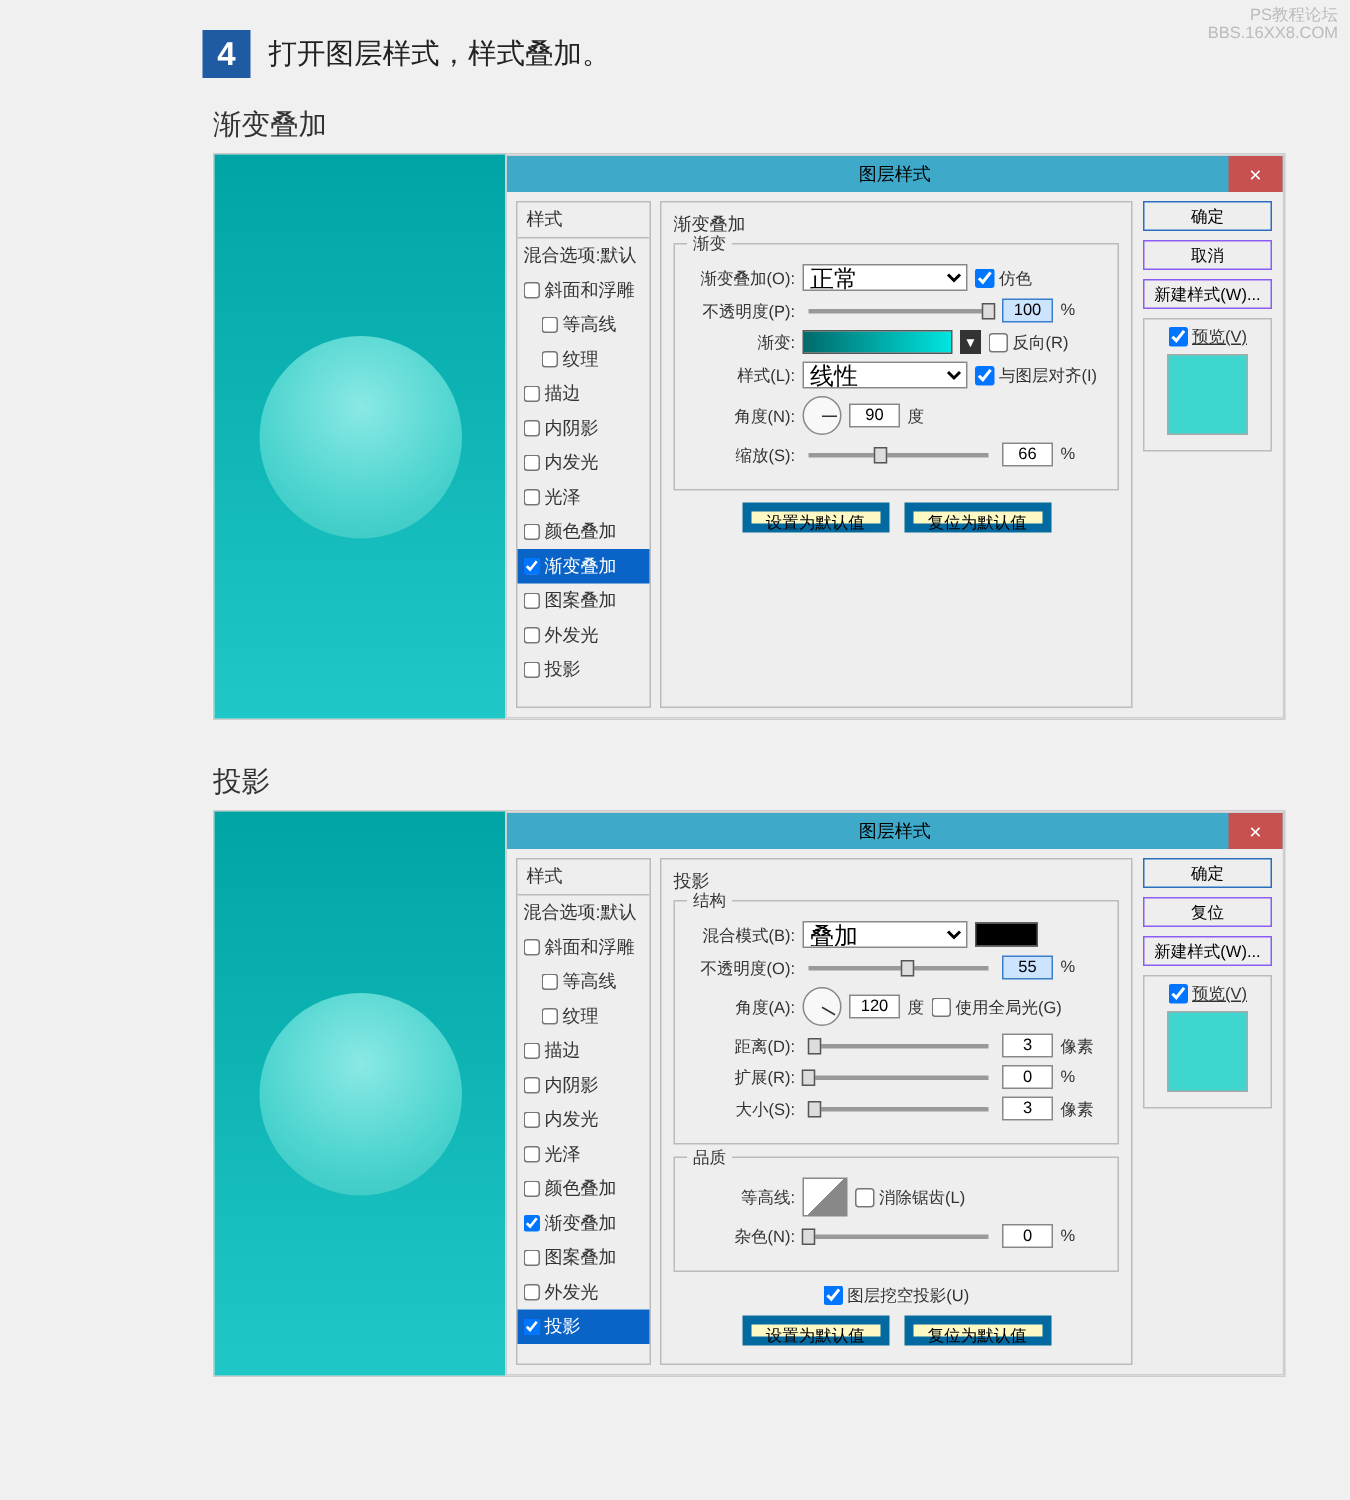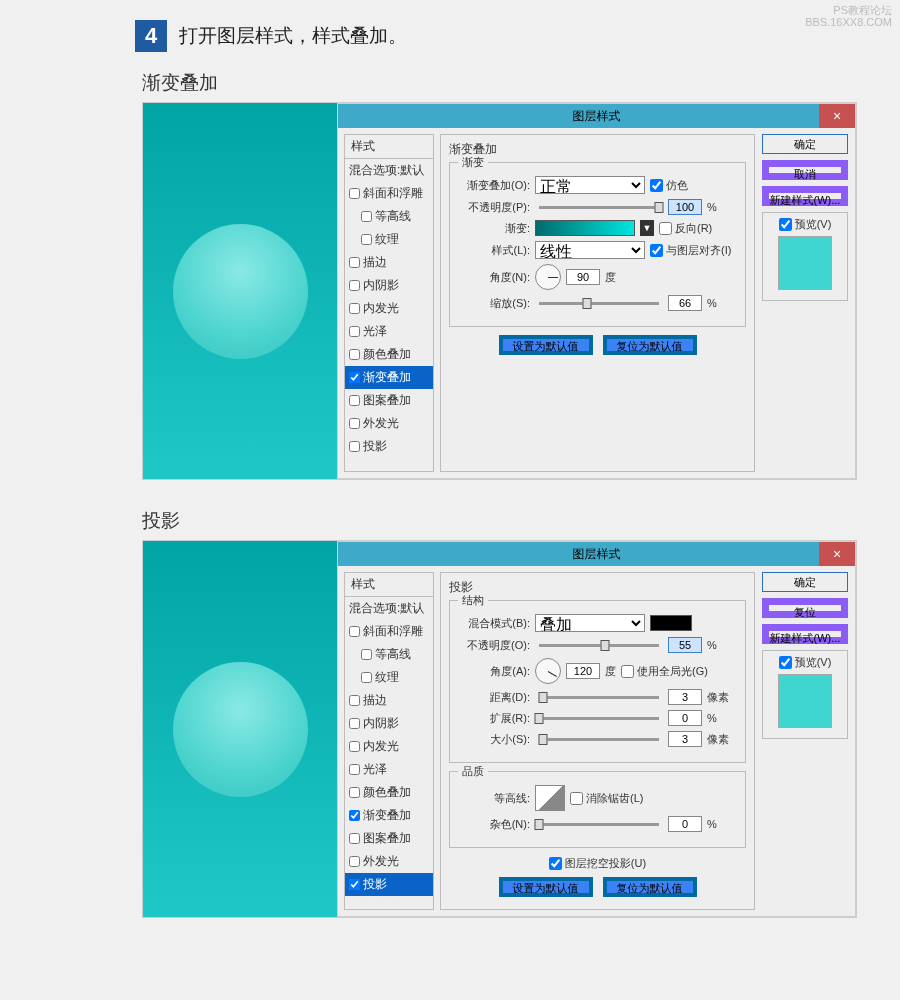--- a/index.html
+++ b/index.html
@@ -42,28 +42,28 @@
   .num-input { width: 34px; height: 16px; font-size: 11px; text-align: center; border: 1px solid #888; background: #fff; }
   .num-input.blue { border: 1px solid #3d7ec9; color: #000; background: #cde4ff; }
   .unit { font-size: 11px; }
   .grad-swatch { width: 100px; height: 16px; background: linear-gradient(90deg,#006b6b,#00e5e0); border: 1px solid #555; }
   .grad-arrow { width: 14px; height: 16px; background: #333; color: #fff; display:flex; align-items:center; justify-content:center; font-size:9px; }
   .checkbox-inline { display: flex; align-items: center; gap: 3px; font-size: 11px; }
   .angle-dial { width: 26px; height: 26px; border: 1px solid #888; border-radius: 50%; position: relative; background: #f8f8f8; }
   .angle-hand { position: absolute; width: 10px; height: 1px; background: #333; top: 50%; left: 50%; transform-origin: left center; }
   .color-swatch { width: 42px; height: 16px; background: #000; border: 1px solid #555; }
   .contour-swatch { width: 30px; height: 26px; border: 1px solid #888; background: linear-gradient(135deg,#fff 50%,#888 50%); }
-  .btn-flat { height: 20px; padding: 0 10px; font-size: 11px; background: #3b82f6; border: 4px solid #0369a1; cursor: pointer; }
+  .btn-flat { height: 20px; padding: 0 10px; font-size: 11px; background: #fef9c3; border: 6px solid #0369a1; cursor: pointer; }
   .btn-row { display: flex; gap: 10px; justify-content: center; margin-top: 6px; }
 
   .right-col { width: 88px; display: flex; flex-direction: column; gap: 6px; align-items: center; }
-  .btn { width: 86px; height: 20px; font-size: 11px; border: 7px solid #8b5cf6; background: #eee; cursor: pointer; }
+  .btn { width: 86px; height: 20px; font-size: 11px; border: 1px solid #8b5cf6; background: #eee; cursor: pointer; }
   .btn.primary { border: 1px solid #2a6fbf; }
   .preview-swatch { width: 54px; height: 54px; background: #3fd6d0; border: 1px solid #aaa; margin-top: 4px; }
-  .preview-wrap { border: 1px solid #bbb; padding: 4px 6px 10px 6px; width: 86px; display:flex; flex-direction:column; align-items:center; gap:0; }
+  .preview-wrap { border: 1px solid #bbb; padding: 4px 6px 10px 6px; width: 86px; display:flex; flex-direction:column; align-items:center; gap:0;text-decoration:underline; }
 </style>
 </head>
 <body>
 <div class="container">
 <div class="watermark">
   <div>PS教程论坛</div>
   <div>BBS.16XX8.COM</div>
 </div>
 
 <div class="page">

